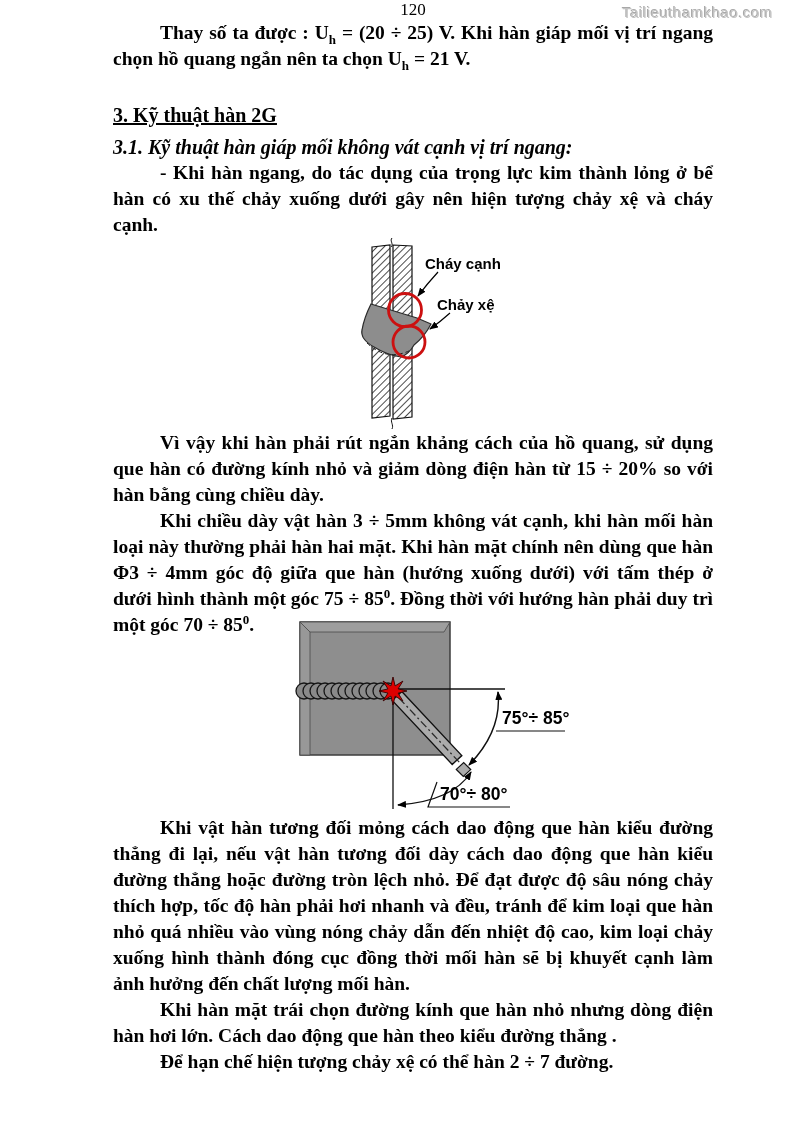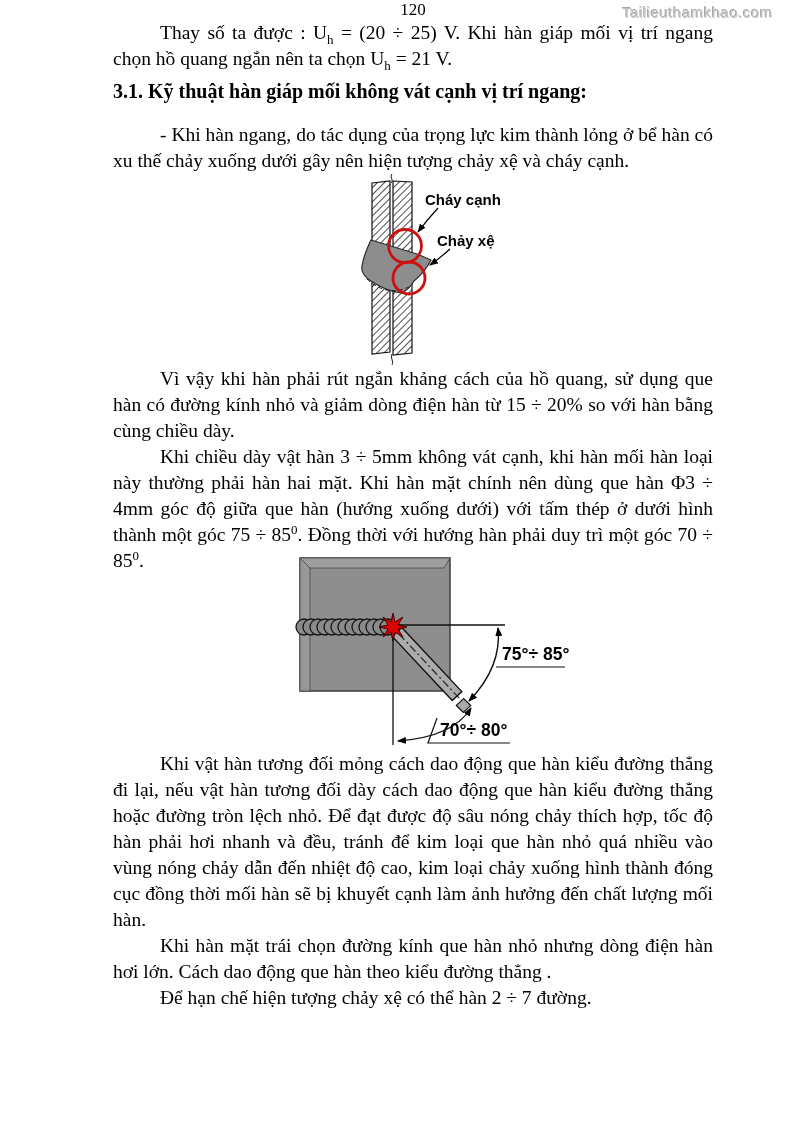--- a/index.html
+++ b/index.html
@@ -18,31 +18,32 @@
     font-size:15px;letter-spacing:.5px;
     color:#c3c3c3;
     text-shadow:-1px -1px 0 #a8a8a8,1px 1px 0 #ffffff;
   }
   .content{position:absolute;left:113px;top:0;width:600px;}
   .pageno{text-align:center;font-size:17px;line-height:20px;}
   p.body{
     font-size:19.5px;line-height:26px;
     text-align:justify;text-indent:47px;
     margin:0;
+    font-weight:bold;
   }
   p.body sub{font-size:13px;line-height:0;}
   p.body sup{font-size:13px;line-height:0;}
   .p-intro{margin-top:13px;}
   .heading{
     margin:30px 0 0 0;font-size:20px;line-height:26px;font-weight:bold;
   }
   .heading span{text-decoration:underline;}
   .subheading{
-    margin:6px 0 18px 0;font-size:20px;line-height:26px;
-    font-weight:bold;
+    margin:6px 0 0 0;font-size:20px;line-height:26px;
+    font-weight:bold;font-style:italic;
   }
   .p-khn{margin-top:6px;}
   .fig1{display:block;margin:0 0 0 244px;}
   .p-vv{margin-top:0;}
   .p-kcd{margin-top:-6px;}
   .fig2{display:block;margin:-19px 0 0 175px;}
   .p-kvh{margin-top:6px;line-height:24.5px;}
   .p-khmt{margin-top:-6px;}
   .p-dhc{margin-top:-2px;}
   .figlabel{
@@ -56,20 +57,21 @@
 <div class="page">
 
   <div class="watermark">Tailieuthamkhao.com</div>
 
   <div class="content">
 
     <div class="pageno">120</div>
 
     <p class="body p-intro"><span>Thay số ta được : U</span><sub>h</sub><span> = (20 ÷ 25) V. Khi hàn giáp mối vị trí ngang chọn hồ quang ngắn nên ta chọn U</span><sub>h</sub><span> = 21 V.</span></p>
 
+    <h3 class="heading"><span>3. Kỹ thuật hàn 2G</span></h3>
 
     <h4 class="subheading">3.1. Kỹ thuật hàn giáp mối không vát cạnh vị trí ngang:</h4>
 
     <p class="body p-khn">- Khi hàn ngang, do tác dụng của trọng lực kim thành lỏng ở bể hàn có xu thế chảy xuống dưới gây nên hiện tượng chảy xệ và cháy cạnh.</p>
 
     <svg class="fig1" width="150" height="192" viewBox="0 0 150 192" xmlns="http://www.w3.org/2000/svg">
       <defs>
         <pattern id="hatch" width="5" height="5" patternUnits="userSpaceOnUse" patternTransform="rotate(45)">
           <line x1="0" y1="0" x2="0" y2="5" stroke="#111" stroke-width="1.5"></line>
         </pattern>

